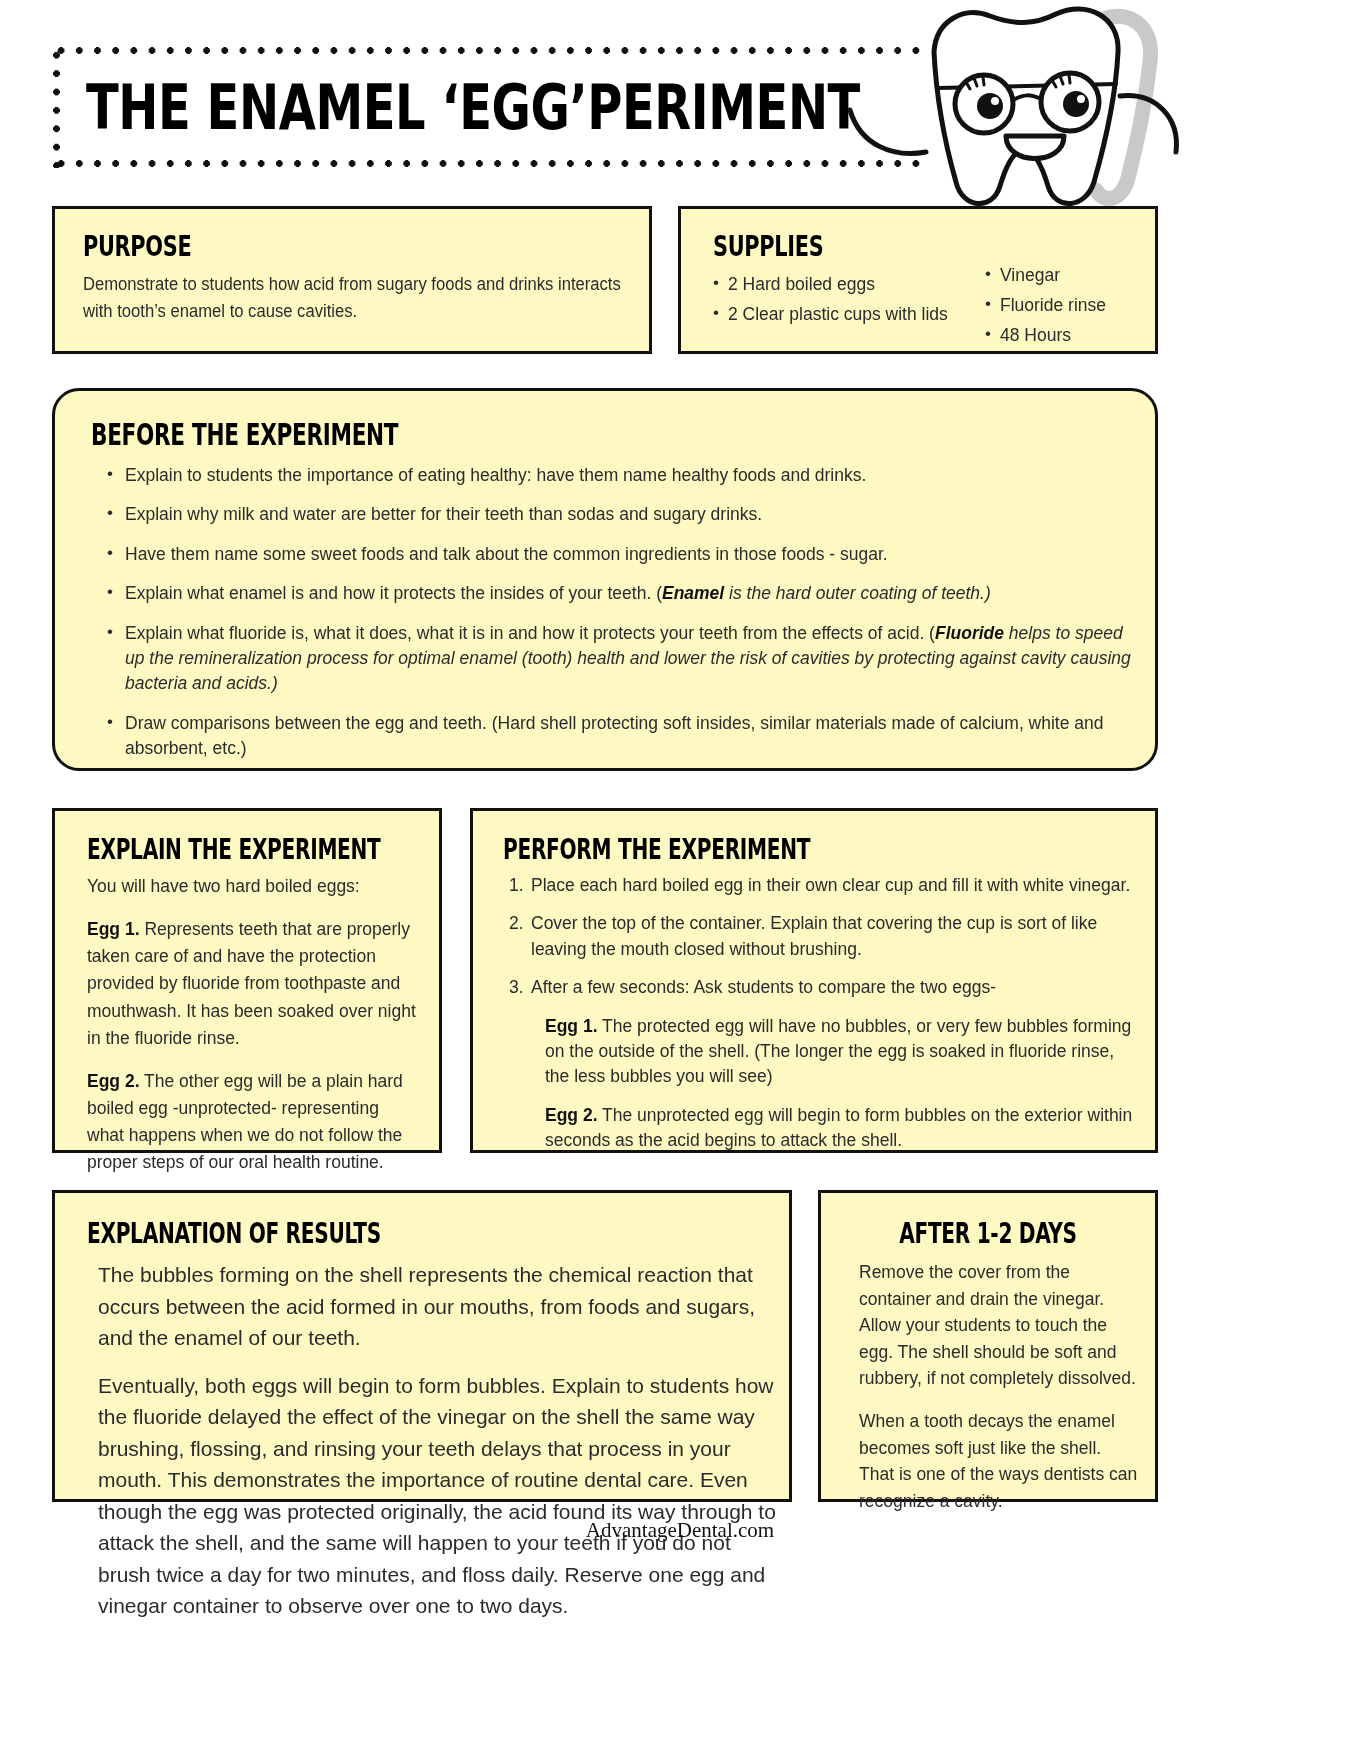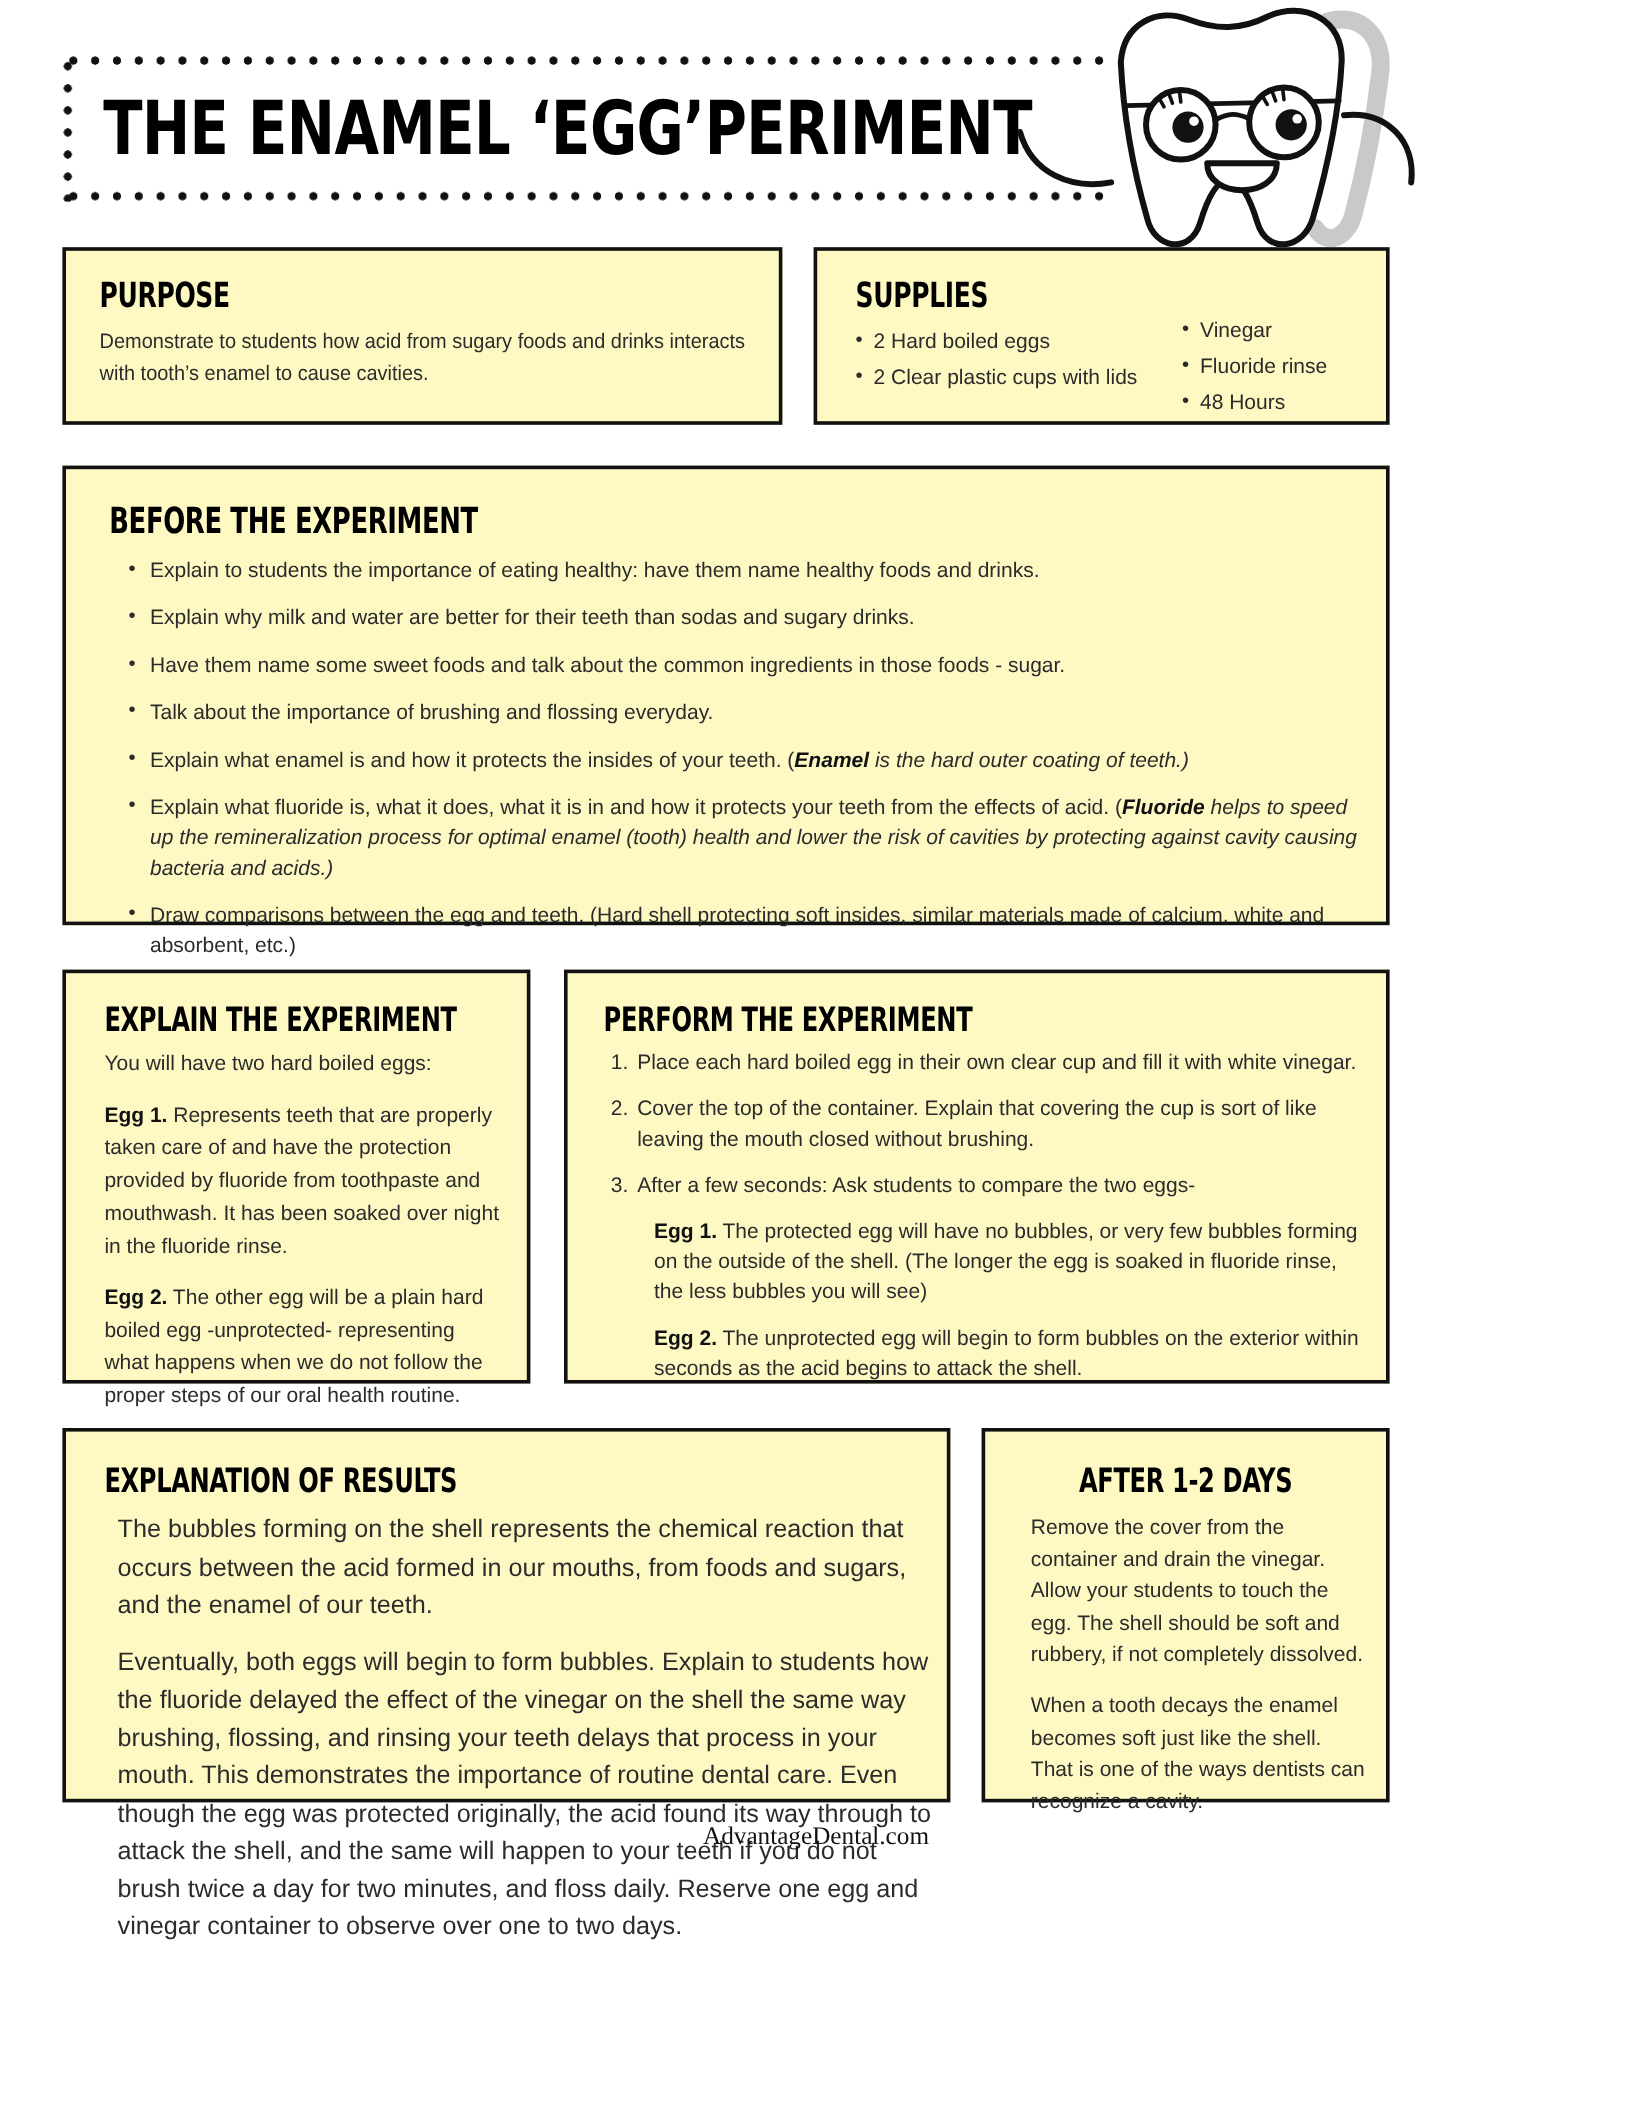--- a/index.html
+++ b/index.html
@@ -151,21 +151,21 @@
     content: "\2022";
     position: absolute;
     left: 0;
     top: -1px;
     color: #2b2b2b;
     font-size: 17px;
   }
   .supplies-col.col-b { margin-top: -9px; }
 
   
-  #before-box { left: 52px; top: 388px; width: 1106px; height: 383px; }
+  #before-box { left: 52px; top: 388px; width: 1106px; height: 383px; border-radius: 27px; }
   #before-box .heading { position: absolute; left: 36px; top: 26px; font-size: 30px; }
   #before-list {
     position: absolute;
     left: 52px;
     top: 72px;
     width: 1030px;
     margin: 0;
     padding: 0;
     list-style: none;
   }
@@ -349,21 +349,20 @@
       </div>
     </div>
   </div>
 
   <div class="box" id="before-box">
     <div class="heading">BEFORE THE EXPERIMENT</div>
     <ul id="before-list">
       <li><span>Explain to students the importance of eating healthy: have them name healthy foods and drinks.</span></li>
       <li><span>Explain why milk and water are better for their teeth than sodas and sugary drinks.</span></li>
       <li><span>Have them name some sweet foods and talk about the common ingredients in those foods - sugar.</span></li>
-      <li><span>Talk about the importance of brushing and flossing everyday.</span></li>
       <li><span>Explain what enamel is and how it protects the insides of your teeth. (</span><span class="bi">Enamel</span><span class="ital"> is the hard outer coating of teeth.)</span></li>
       <li><span>Explain what fluoride is, what it does, what it is in and how it protects your teeth from the effects of acid. (</span><span class="bi">Fluoride</span><span class="ital"> helps to speed up the remineralization process for optimal enamel (tooth) health and lower the risk of cavities by protecting against cavity causing bacteria and acids.)</span></li>
       <li><span>Draw comparisons between the egg and teeth. (Hard shell protecting soft insides, similar materials made of calcium, white and absorbent, etc.)</span></li>
     </ul>
   </div>
 
   <div class="box" id="explain-box">
     <div class="heading">EXPLAIN THE EXPERIMENT</div>
     <div id="explain-body">
       <p>You will have two hard boiled eggs:</p>

